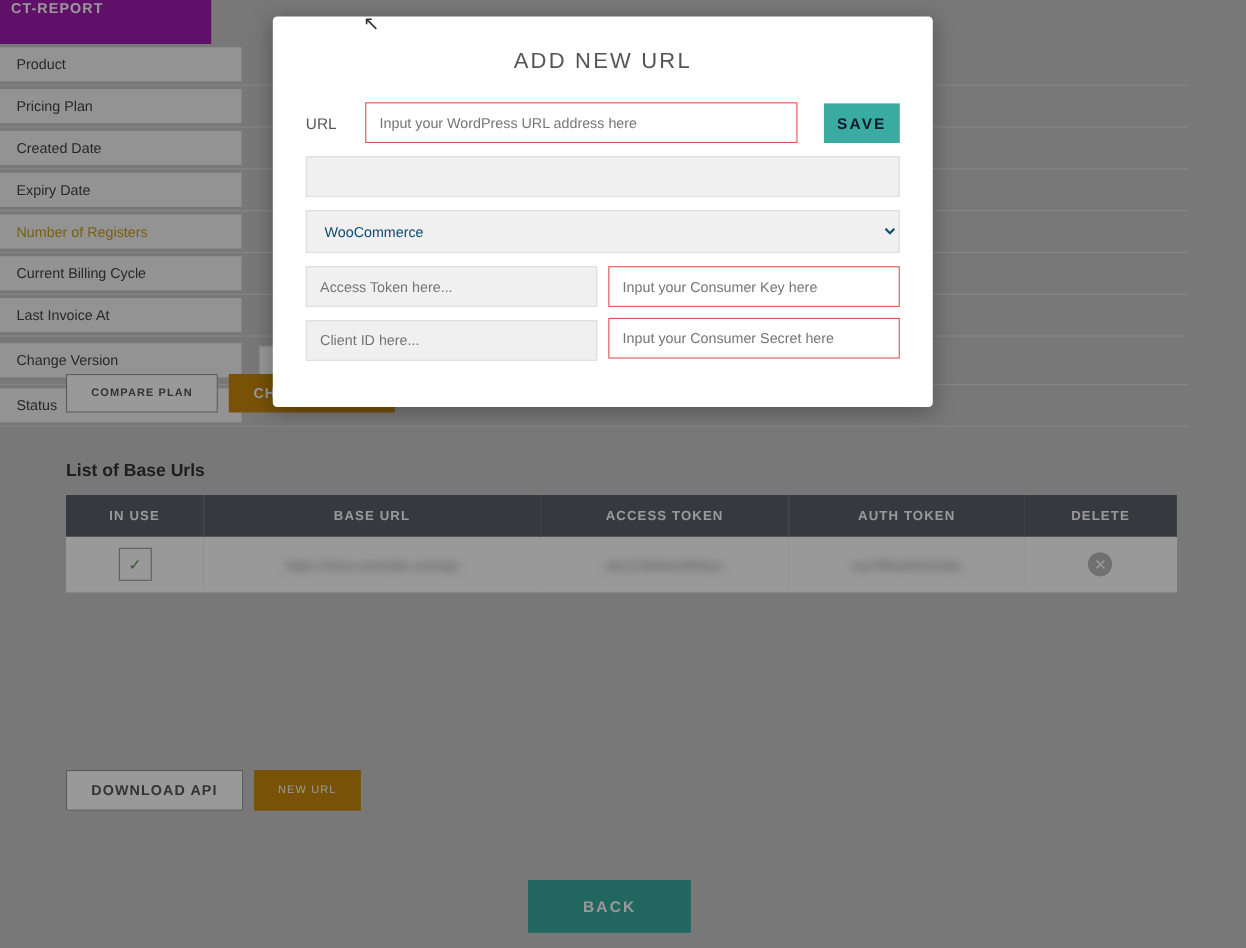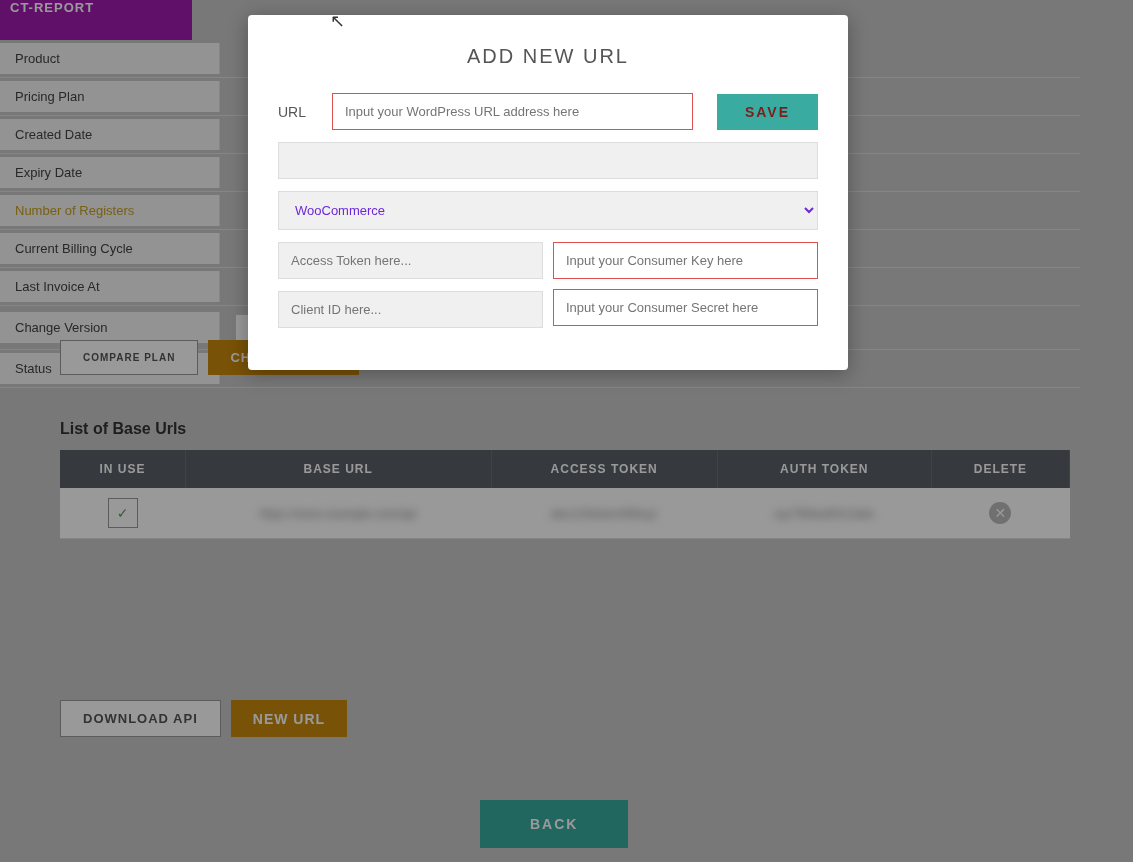--- a/index.html
+++ b/index.html
@@ -211,22 +211,22 @@
       letter-spacing: 1px;
       cursor: pointer;
       text-transform: uppercase;
     }
 
     .btn-new-url {
       padding: 10px 22px;
       background: #c8890a;
       border: none;
       color: #fff;
-      font-size: 14px;
-      font-weight: bold;
+      font-size: 10px;
+      font-weight: normal;
       letter-spacing: 1px;
       cursor: pointer;
       text-transform: uppercase;
     }
 
     .btn-back {
       position: absolute;
       top: 800px;
       left: 480px;
       padding: 16px 50px;
@@ -291,24 +291,24 @@
       flex: 1;
       border: 1px solid #e05050;
       padding: 10px 12px;
       font-size: 13px;
       color: #555;
       outline: none;
       background: #fff;
     }
 
     .save-btn {
-      padding: 10px 28px;
+      padding: 10px 12px;
       background: #3aaba0;
       border: none;
-      color: #7f1d1d;
+      color: #0f172a;
       font-size: 14px;
       font-weight: bold;
       letter-spacing: 2px;
       cursor: pointer;
       text-transform: uppercase;
       white-space: nowrap;
       text-align: right;
     }
 
     .modal-name-input {
@@ -321,21 +321,21 @@
       margin-bottom: 12px;
       outline: none;
     }
 
     .modal-select {
       width: 100%;
       border: 1px solid #ddd;
       background: #f0f0f0;
       padding: 10px 12px;
       font-size: 13px;
-      color: #6d28d9;
+      color: #0c4a6e;
       margin-bottom: 12px;
       outline: none;
       appearance: auto;
     }
 
     .modal-two-col {
       display: flex;
       gap: 10px;
       margin-bottom: 12px;
     }

